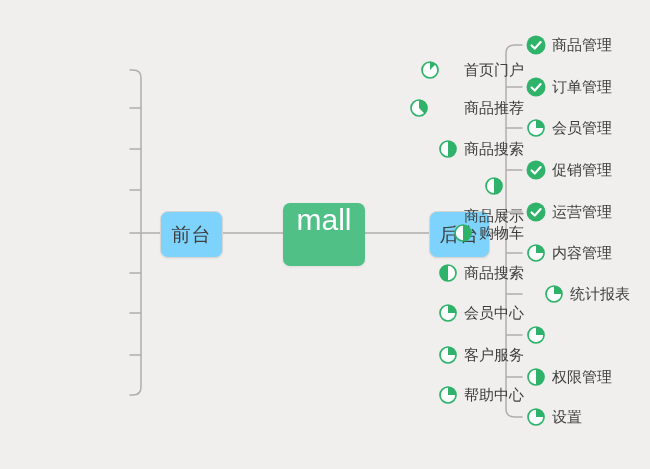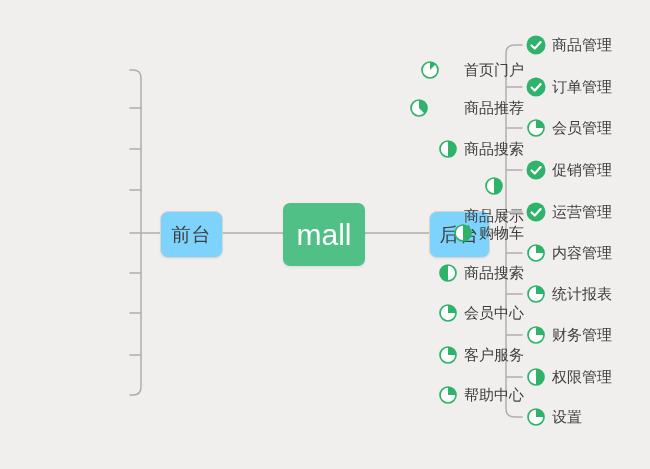--- a/index.html
+++ b/index.html
@@ -6,21 +6,21 @@
   body{font-family:"Liberation Sans",sans-serif;}
   .canvas{position:relative;width:650px;height:469px;background:var(--bg,#f0efed);overflow:hidden;}
   #connectors{position:absolute;left:0;top:0;z-index:0;}
   .topic{position:absolute;display:flex;align-items:center;gap:6px;height:28px;z-index:2;cursor:default;}
   .topic .label{font-size:15px;color:var(--text,#3e3e3e);white-space:nowrap;line-height:28px;}
   .topic .icn{display:flex;width:20px;height:20px;flex:0 0 20px;}
   .nodebox{position:absolute;display:flex;align-items:center;justify-content:center;
            background:#7dd3fc;border:1px solid var(--nodeborder,#d8d6d3);border-radius:8px;
            box-shadow:0 1px 2px rgba(0,0,0,0.05);z-index:2;}
   .nodebox .label{font-size:19px;color:var(--text,#3e3e3e);letter-spacing:1px;}
-  .rootnode{position:absolute;display:flex;align-items:center;justify-content:center;
+  .rootnode{position:absolute;display:flex;justify-content:center;
             background:var(--accent,#50c087);border-radius:7px;z-index:2;
             box-shadow:0 1px 3px rgba(0,0,0,0.08);}
   .rootnode .label{font-size:30px;color:var(--roottext,#ffffff);}
   #node-front{left:160px;top:211px;width:61px;height:45px;}
   #node-back{left:429px;top:211px;width:59px;height:45px;}
   #node-root{left:283px;top:203px;width:82px;height:63px;}
 </style>
 </head>
 <body>
 
@@ -172,37 +172,36 @@
       </div>
       <div class="topic" style="top: 239px; left: 526px;">
         <span class="icn">
           <svg width="20" height="20" viewBox="0 0 20 20">
     <circle cx="10" cy="10" r="8" fill="#ffffff" stroke="#2fb26a" stroke-width="1.7"></circle>
     <path d="M10,10 L10.00,2.00 A8,8 0 0 1 18.00,10.00 Z" fill="#2fb26a"></path>
   </svg>
         </span>
         <span class="label">内容管理</span>
       </div>
-      <div class="topic" style="top: 280px; left: 526px;">
+      <div class="topic" style="top: 280px; left: 544px;">
         <span class="icn">
           <svg width="20" height="20" viewBox="0 0 20 20">
     <circle cx="10" cy="10" r="8" fill="#ffffff" stroke="#2fb26a" stroke-width="1.7"></circle>
     <path d="M10,10 L10.00,2.00 A8,8 0 0 1 18.00,10.00 Z" fill="#2fb26a"></path>
   </svg>
         </span>
         <span class="label">统计报表</span>
       </div>
       <div class="topic" style="top: 321px; left: 526px;">
         <span class="icn">
           <svg width="20" height="20" viewBox="0 0 20 20">
     <circle cx="10" cy="10" r="8" fill="#ffffff" stroke="#2fb26a" stroke-width="1.7"></circle>
     <path d="M10,10 L10.00,2.00 A8,8 0 0 1 18.00,10.00 Z" fill="#2fb26a"></path>
   </svg>
         </span>
-        <span class="label">财务管理</span>
       </div>
       <div class="topic" style="top: 363px; left: 526px;">
         <span class="icn">
           <svg width="20" height="20" viewBox="0 0 20 20">
     <circle cx="10" cy="10" r="8" fill="#ffffff" stroke="#2fb26a" stroke-width="1.7"></circle>
     <path d="M10,10 L10.00,2.00 A8,8 0 0 1 10.00,18.00 Z" fill="#2fb26a"></path>
   </svg>
         </span>
         <span class="label">权限管理</span>
       </div>

